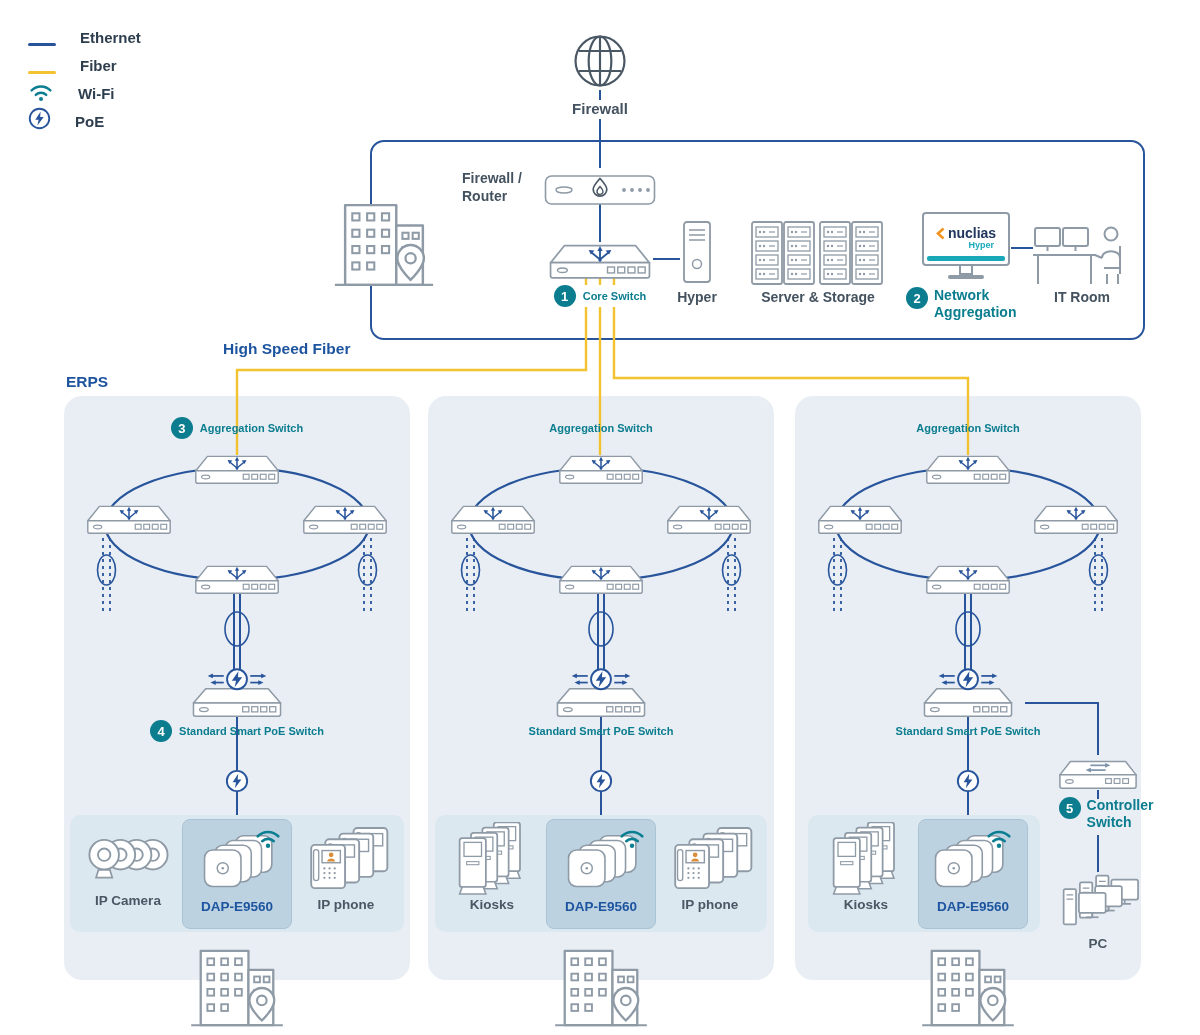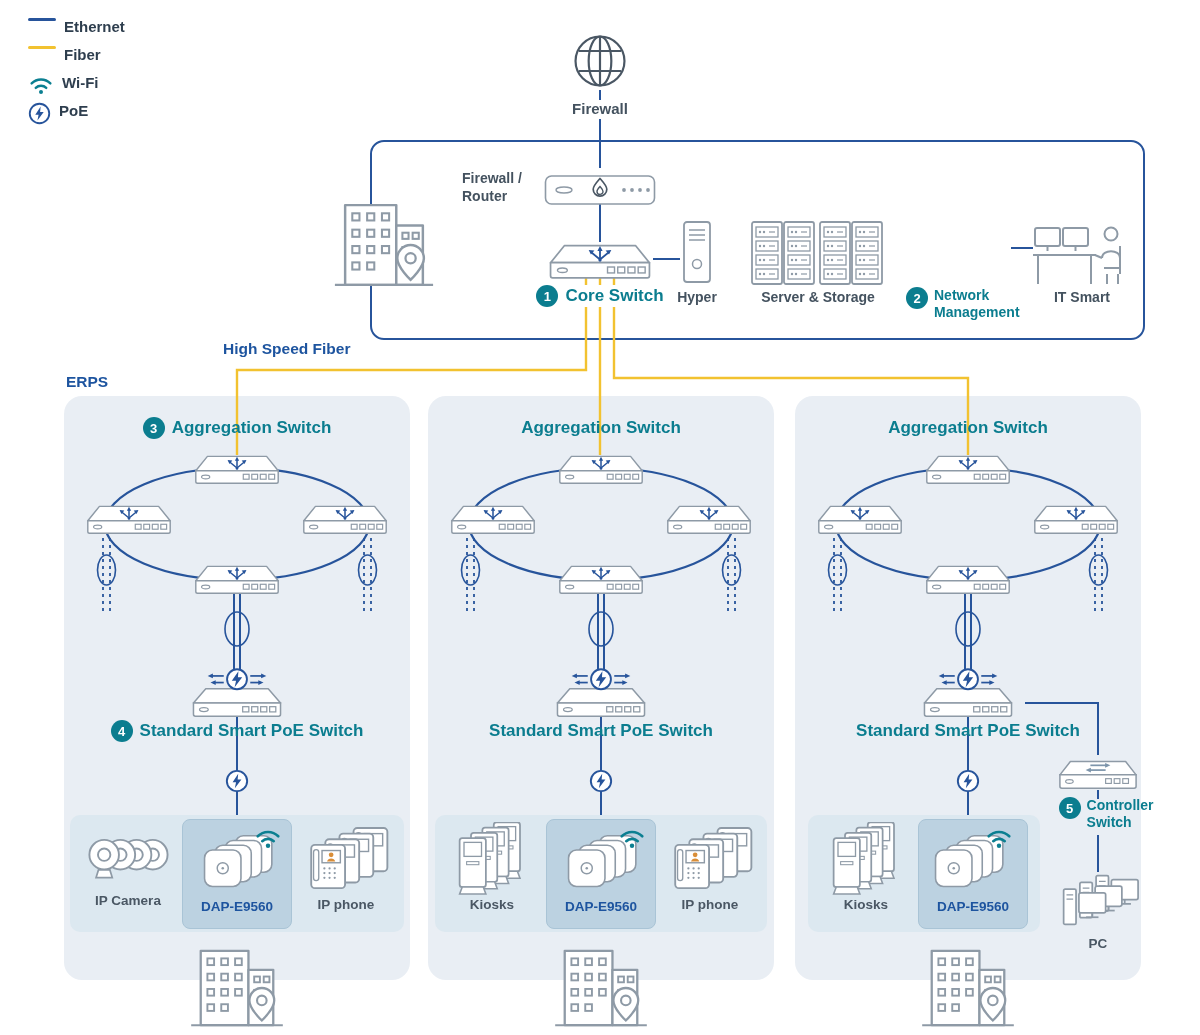--- a/index.html
+++ b/index.html
@@ -7,32 +7,32 @@
   body{font-family:"Liberation Sans",sans-serif;color:#44525f}
   .stage{position:relative;width:1200px;height:1035px;background:#fff;overflow:hidden}
   .abs{position:absolute}
   .bgbox{position:absolute;z-index:1}
   .wires{position:absolute;left:0;top:0;z-index:2;pointer-events:none}
   .ic{position:absolute;z-index:3;line-height:0}
   .lbl{position:absolute;z-index:4;font-size:14px;font-weight:bold;color:#44525f;text-align:center;line-height:1.25}
   .row{position:absolute;z-index:4;display:flex;align-items:center;justify-content:center;gap:7px}
   .row-start{align-items:flex-start}
   .badge{width:22px;height:22px;border-radius:50%;background:#0b7d8f;color:#fff;font-size:13px;font-weight:bold;display:inline-flex;align-items:center;justify-content:center;flex:none}
-  .teal{color:#0b7d8f;font-size:17px;font-weight:bold;line-height:22px}
+  .teal{color:#0b7d8f;font-size:11px;font-weight:bold;line-height:22px}
   .teal-sm{color:#0b7d8f;font-size:14px;font-weight:bold;line-height:17px;text-align:left}
   .nmc-box{border:2px solid #27549b;border-radius:14px;background:#fff}
   .nmc-title{position:absolute;z-index:4;font-size:17px;font-weight:bold;color:#1d549f;text-align:right}
   .sect-lbl{position:absolute;z-index:4;font-size:15.5px;font-weight:bold;color:#1d549f}
   .branch-bg{background:#e9eef4;border-radius:18px}
   .devices-bg{background:#dce8f0;border-radius:10px}
   .dap-bg{background:#bcd2e1;border:1px solid #a9c4d6;border-radius:8px}
   .dev-lbl{font-size:13.5px;font-weight:600;color:#4a5764}
   .dap-lbl{font-size:13.5px;font-weight:bold;color:#1d549f}
   .legend{z-index:4}
-  .lg-row{display:flex;align-items:flex-start;gap:8px;height:28px}
+  .lg-row{display:flex;align-items:flex-end;gap:24px;height:28px}
   .lg-line{width:28px;height:3px;border-radius:2px;flex:none}
   .lg-text{font-size:15px;font-weight:bold;color:#2e3e4e}
   .whitebg{background:#fff;padding:0 4px}
   
   .monitor{position:absolute;z-index:3;width:88px}
   .screen{position:relative;width:88px;height:54px;background:#fff;border:2px solid #8e9aa6;border-radius:4px;text-align:center;padding-top:12px}
   .nuclias-line{display:flex;align-items:center;justify-content:center;gap:3px}
   .nuclias-brand{font-size:14px;font-weight:bold;color:#20365c;line-height:14px}
   .nuclias-sub{font-size:9px;font-weight:bold;color:#18a9ba;text-align:right;padding-right:14px;line-height:11px}
   .screenbar{position:absolute;left:3px;right:3px;bottom:3px;height:5px;background:#19a8b8;border-radius:2px}
@@ -485,34 +485,48 @@
         <use href="#sym-rack"></use>
       </svg></div>
   <div class="ic" style="left:818px;top:220px"><svg width="34" height="66">
         <use href="#sym-rack"></use>
       </svg></div>
   <div class="ic" style="left:850px;top:220px"><svg width="34" height="66">
         <use href="#sym-rack"></use>
       </svg></div>
   <div class="lbl" style="left:733px;top:289px;width:170px">Server &amp; Storage</div>
 
+  <div class="monitor" style="left:922px;top:212px">
+    <div class="screen">
+      <div class="nuclias-line">
+        <svg width="9" height="13">
+            <path d="M7.5 1.5 L2 6.5 L7.5 11.5" fill="none" stroke="#f0941f" stroke-width="2.6"></path>
+          </svg>
+        <span class="nuclias-brand">nuclias</span>
+      </div>
+      <div class="nuclias-sub">Hyper</div>
+      <div class="screenbar"></div>
+    </div>
+    <div class="stand"></div>
+    <div class="mbase"></div>
+  </div>
   <div class="row row-start" style="left:906px;top:287px;width:130px;justify-content:flex-start;gap:6px">
     <span class="badge">2</span>
     <span class="teal-sm">
       <div>Network</div>
-      <div>Management</div>
+      <div>Aggregation</div>
     </span>
   </div>
 
   <div class="ic" style="left:1032px;top:218px">
     <svg width="100" height="68">
         <use href="#sym-itroom"></use>
       </svg>
   </div>
-  <div class="lbl" style="left:1032px;top:289px;width:100px">IT Smart</div>
+  <div class="lbl" style="left:1032px;top:289px;width:100px">IT Room</div>
 
   <div class="ic" style="left:332px;top:200px">
     <svg width="104" height="90">
         <use href="#sym-building"></use>
       </svg>
   </div>
 
   <div class="sect-lbl" style="left:223px;top:340px">High Speed Fiber</div>
   <div class="sect-lbl" style="left:66px;top:373px">ERPS</div>
 

